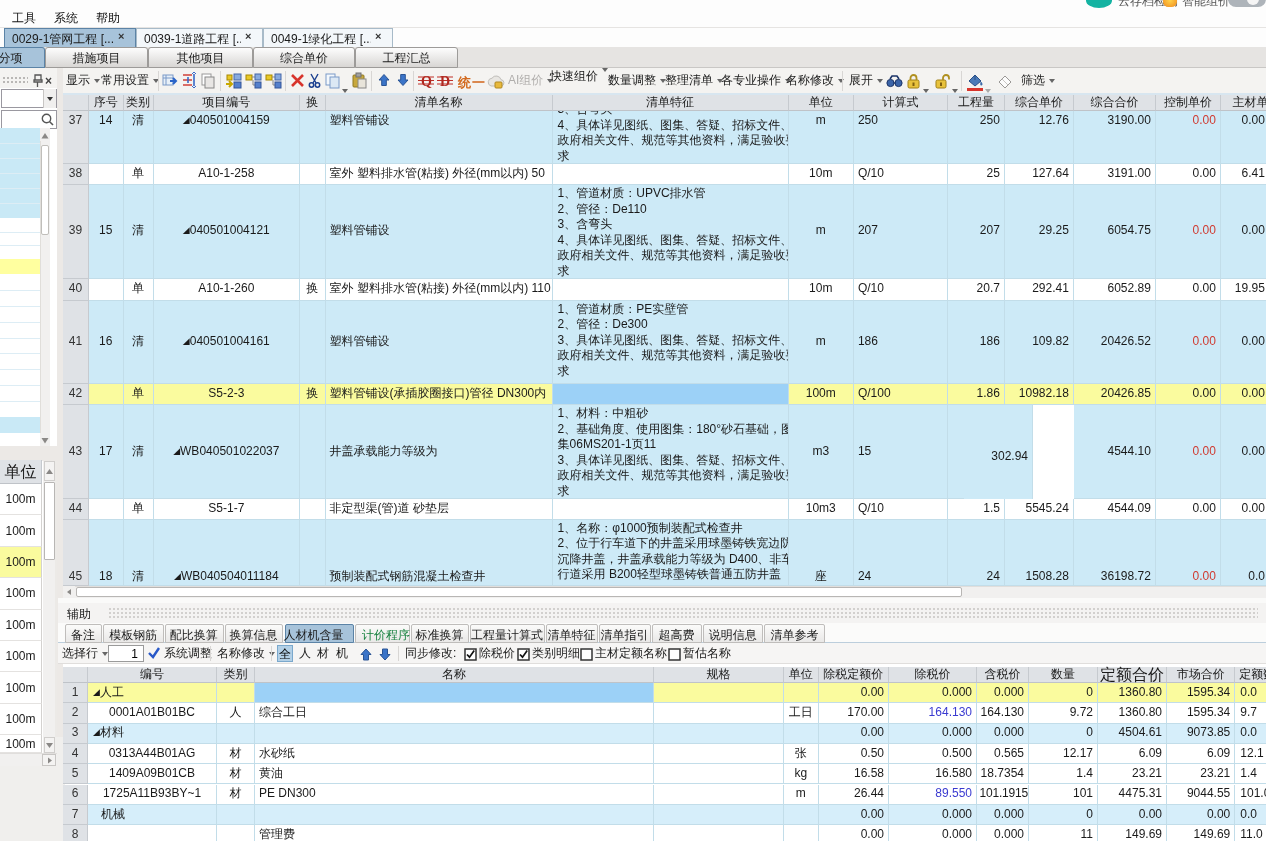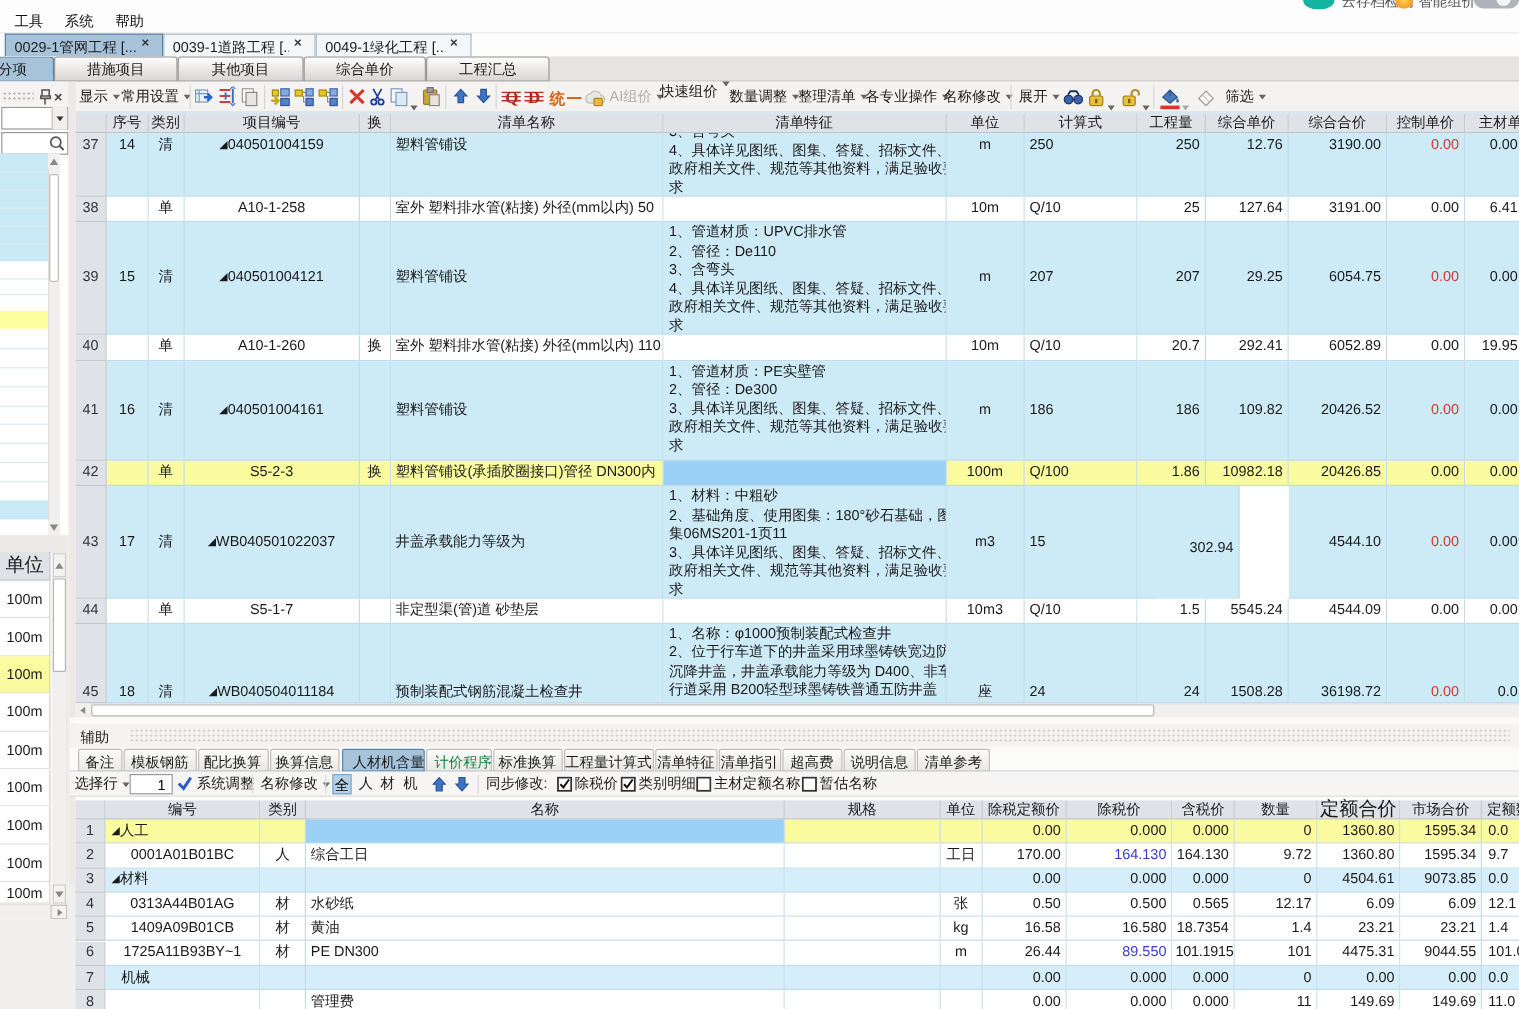--- a/index.html
+++ b/index.html
@@ -457,21 +457,21 @@
 <div class="a" style="left:58px;top:623px;width:1208px;height:20px;background:#fbfbfa;border-bottom:1px solid #bccedc"></div>
 <div class="a" style="left:64.8px;top:624px;width:37.6px;height:19px;background:linear-gradient(#fbfbfa,#e9e8e7);border:1px solid #bfbdbb;border-radius:2px 2px 0 0"></div>
 <div class="a" style="left:63.8px;top:627px;width:38.6px;height:15px;font-size:12px;color:#1b1b1b;text-align:center">备注</div>
 <div class="a" style="left:103.4px;top:624px;width:60.6px;height:19px;background:linear-gradient(#fbfbfa,#e9e8e7);border:1px solid #bfbdbb;border-radius:2px 2px 0 0"></div>
 <div class="a" style="left:102.4px;top:627px;width:61.6px;height:15px;font-size:12px;color:#1b1b1b;text-align:center">模板钢筋</div>
 <div class="a" style="left:165px;top:624px;width:58.7px;height:19px;background:linear-gradient(#fbfbfa,#e9e8e7);border:1px solid #bfbdbb;border-radius:2px 2px 0 0"></div>
 <div class="a" style="left:164px;top:627px;width:59.7px;height:15px;font-size:12px;color:#1b1b1b;text-align:center">配比换算</div>
 <div class="a" style="left:224.7px;top:624px;width:58.8px;height:19px;background:linear-gradient(#fbfbfa,#e9e8e7);border:1px solid #bfbdbb;border-radius:2px 2px 0 0"></div>
 <div class="a" style="left:223.7px;top:627px;width:59.8px;height:15px;font-size:12px;color:#1b1b1b;text-align:center">换算信息</div>
 <div class="a" style="left:284.5px;top:624px;width:69.3px;height:19px;background:#a7c3da;border:1px solid #5b83a6;border-radius:2px 2px 0 0"></div>
-<div class="a" style="left:283.5px;top:627px;width:70.3px;height:15px;font-size:12px;color:#1b1b1b;text-align:right">人材机含量</div>
+<div class="a" style="left:283.5px;top:627px;width:70.3px;height:15px;font-size:12px;color:#1b1b1b;text-align:left">人材机含量</div>
 <div class="a" style="left:354.8px;top:624px;width:55.2px;height:19px;background:linear-gradient(#fbfbfa,#e9e8e7);border:1px solid #bfbdbb;border-radius:2px 2px 0 0"></div>
 <div class="a" style="left:353.8px;top:627px;width:56.2px;height:15px;font-size:12px;color:#15803d;text-align:right">计价程序</div>
 <div class="a" style="left:411px;top:624px;width:58px;height:19px;background:linear-gradient(#fbfbfa,#e9e8e7);border:1px solid #bfbdbb;border-radius:2px 2px 0 0"></div>
 <div class="a" style="left:410px;top:627px;width:59px;height:15px;font-size:12px;color:#1b1b1b;text-align:center">标准换算</div>
 <div class="a" style="left:470px;top:624px;width:75px;height:19px;background:linear-gradient(#fbfbfa,#e9e8e7);border:1px solid #bfbdbb;border-radius:2px 2px 0 0"></div>
 <div class="a" style="left:469px;top:627px;width:76px;height:15px;font-size:12px;color:#1b1b1b;text-align:center">工程量计算式</div>
 <div class="a" style="left:546px;top:624px;width:52px;height:19px;background:linear-gradient(#fbfbfa,#e9e8e7);border:1px solid #bfbdbb;border-radius:2px 2px 0 0"></div>
 <div class="a" style="left:545px;top:627px;width:53px;height:15px;font-size:12px;color:#1b1b1b;text-align:center">清单特征</div>
 <div class="a" style="left:599px;top:624px;width:52px;height:19px;background:linear-gradient(#fbfbfa,#e9e8e7);border:1px solid #bfbdbb;border-radius:2px 2px 0 0"></div>
 <div class="a" style="left:598px;top:627px;width:53px;height:15px;font-size:12px;color:#1b1b1b;text-align:center">清单指引</div>

